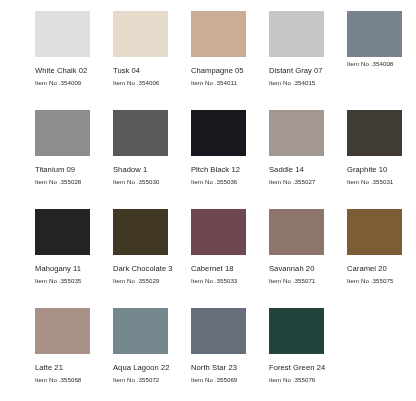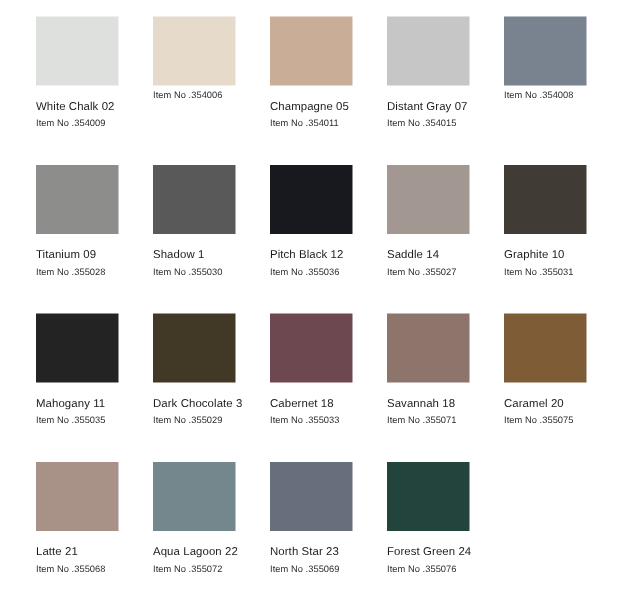--- a/index.html
+++ b/index.html
@@ -22,20 +22,21 @@
     display: grid;
     grid-template-columns: repeat(5, 78px);
     grid-template-rows: repeat(4, 99px);
     column-gap: 0;
     row-gap: 0;
   }
   .swatch-cell {
     width: 78px;
     height: 113px;
     box-sizing: border-box;
+    margin-left: 11px;
   }
   .swatch-cell.empty-cell {
     visibility: hidden;
   }
   .swatch-chip {
     width: 55px;
     height: 46px;
     display: block;
   }
   .swatch-name {
@@ -61,20 +62,21 @@
 <body>
 
 <div id="palette-grid">
     <div class="swatch-cell">
       <span class="swatch-chip" style="background: rgb(221, 224, 221);"></span>
       <span class="swatch-name">White Chalk 02</span>
       <span class="swatch-item-no">Item No .354009</span>
     </div>
     <div class="swatch-cell">
       <span class="swatch-chip" style="background: rgb(230, 219, 203);"></span>
+      <span class="swatch-name">Tusk 04</span>
       <span class="swatch-item-no">Item No .354006</span>
     </div>
     <div class="swatch-cell">
       <span class="swatch-chip" style="background: rgb(201, 173, 150);"></span>
       <span class="swatch-name">Champagne 05</span>
       <span class="swatch-item-no">Item No .354011</span>
     </div>
     <div class="swatch-cell">
       <span class="swatch-chip" style="background: rgb(198, 198, 198);"></span>
       <span class="swatch-name">Distant Gray 07</span>
@@ -119,21 +121,21 @@
       <span class="swatch-name">Dark Chocolate 3</span>
       <span class="swatch-item-no">Item No .355029</span>
     </div>
     <div class="swatch-cell">
       <span class="swatch-chip" style="background: rgb(109, 72, 80);"></span>
       <span class="swatch-name">Cabernet 18</span>
       <span class="swatch-item-no">Item No .355033</span>
     </div>
     <div class="swatch-cell">
       <span class="swatch-chip" style="background: rgb(141, 117, 108);"></span>
-      <span class="swatch-name">Savannah 18</span>
+      <span class="swatch-name">Savannah 20</span>
       <span class="swatch-item-no">Item No .355071</span>
     </div>
     <div class="swatch-cell">
       <span class="swatch-chip" style="background: rgb(125, 92, 54);"></span>
       <span class="swatch-name">Caramel 20</span>
       <span class="swatch-item-no">Item No .355075</span>
     </div>
     <div class="swatch-cell">
       <span class="swatch-chip" style="background: rgb(168, 146, 135);"></span>
       <span class="swatch-name">Latte 21</span>

